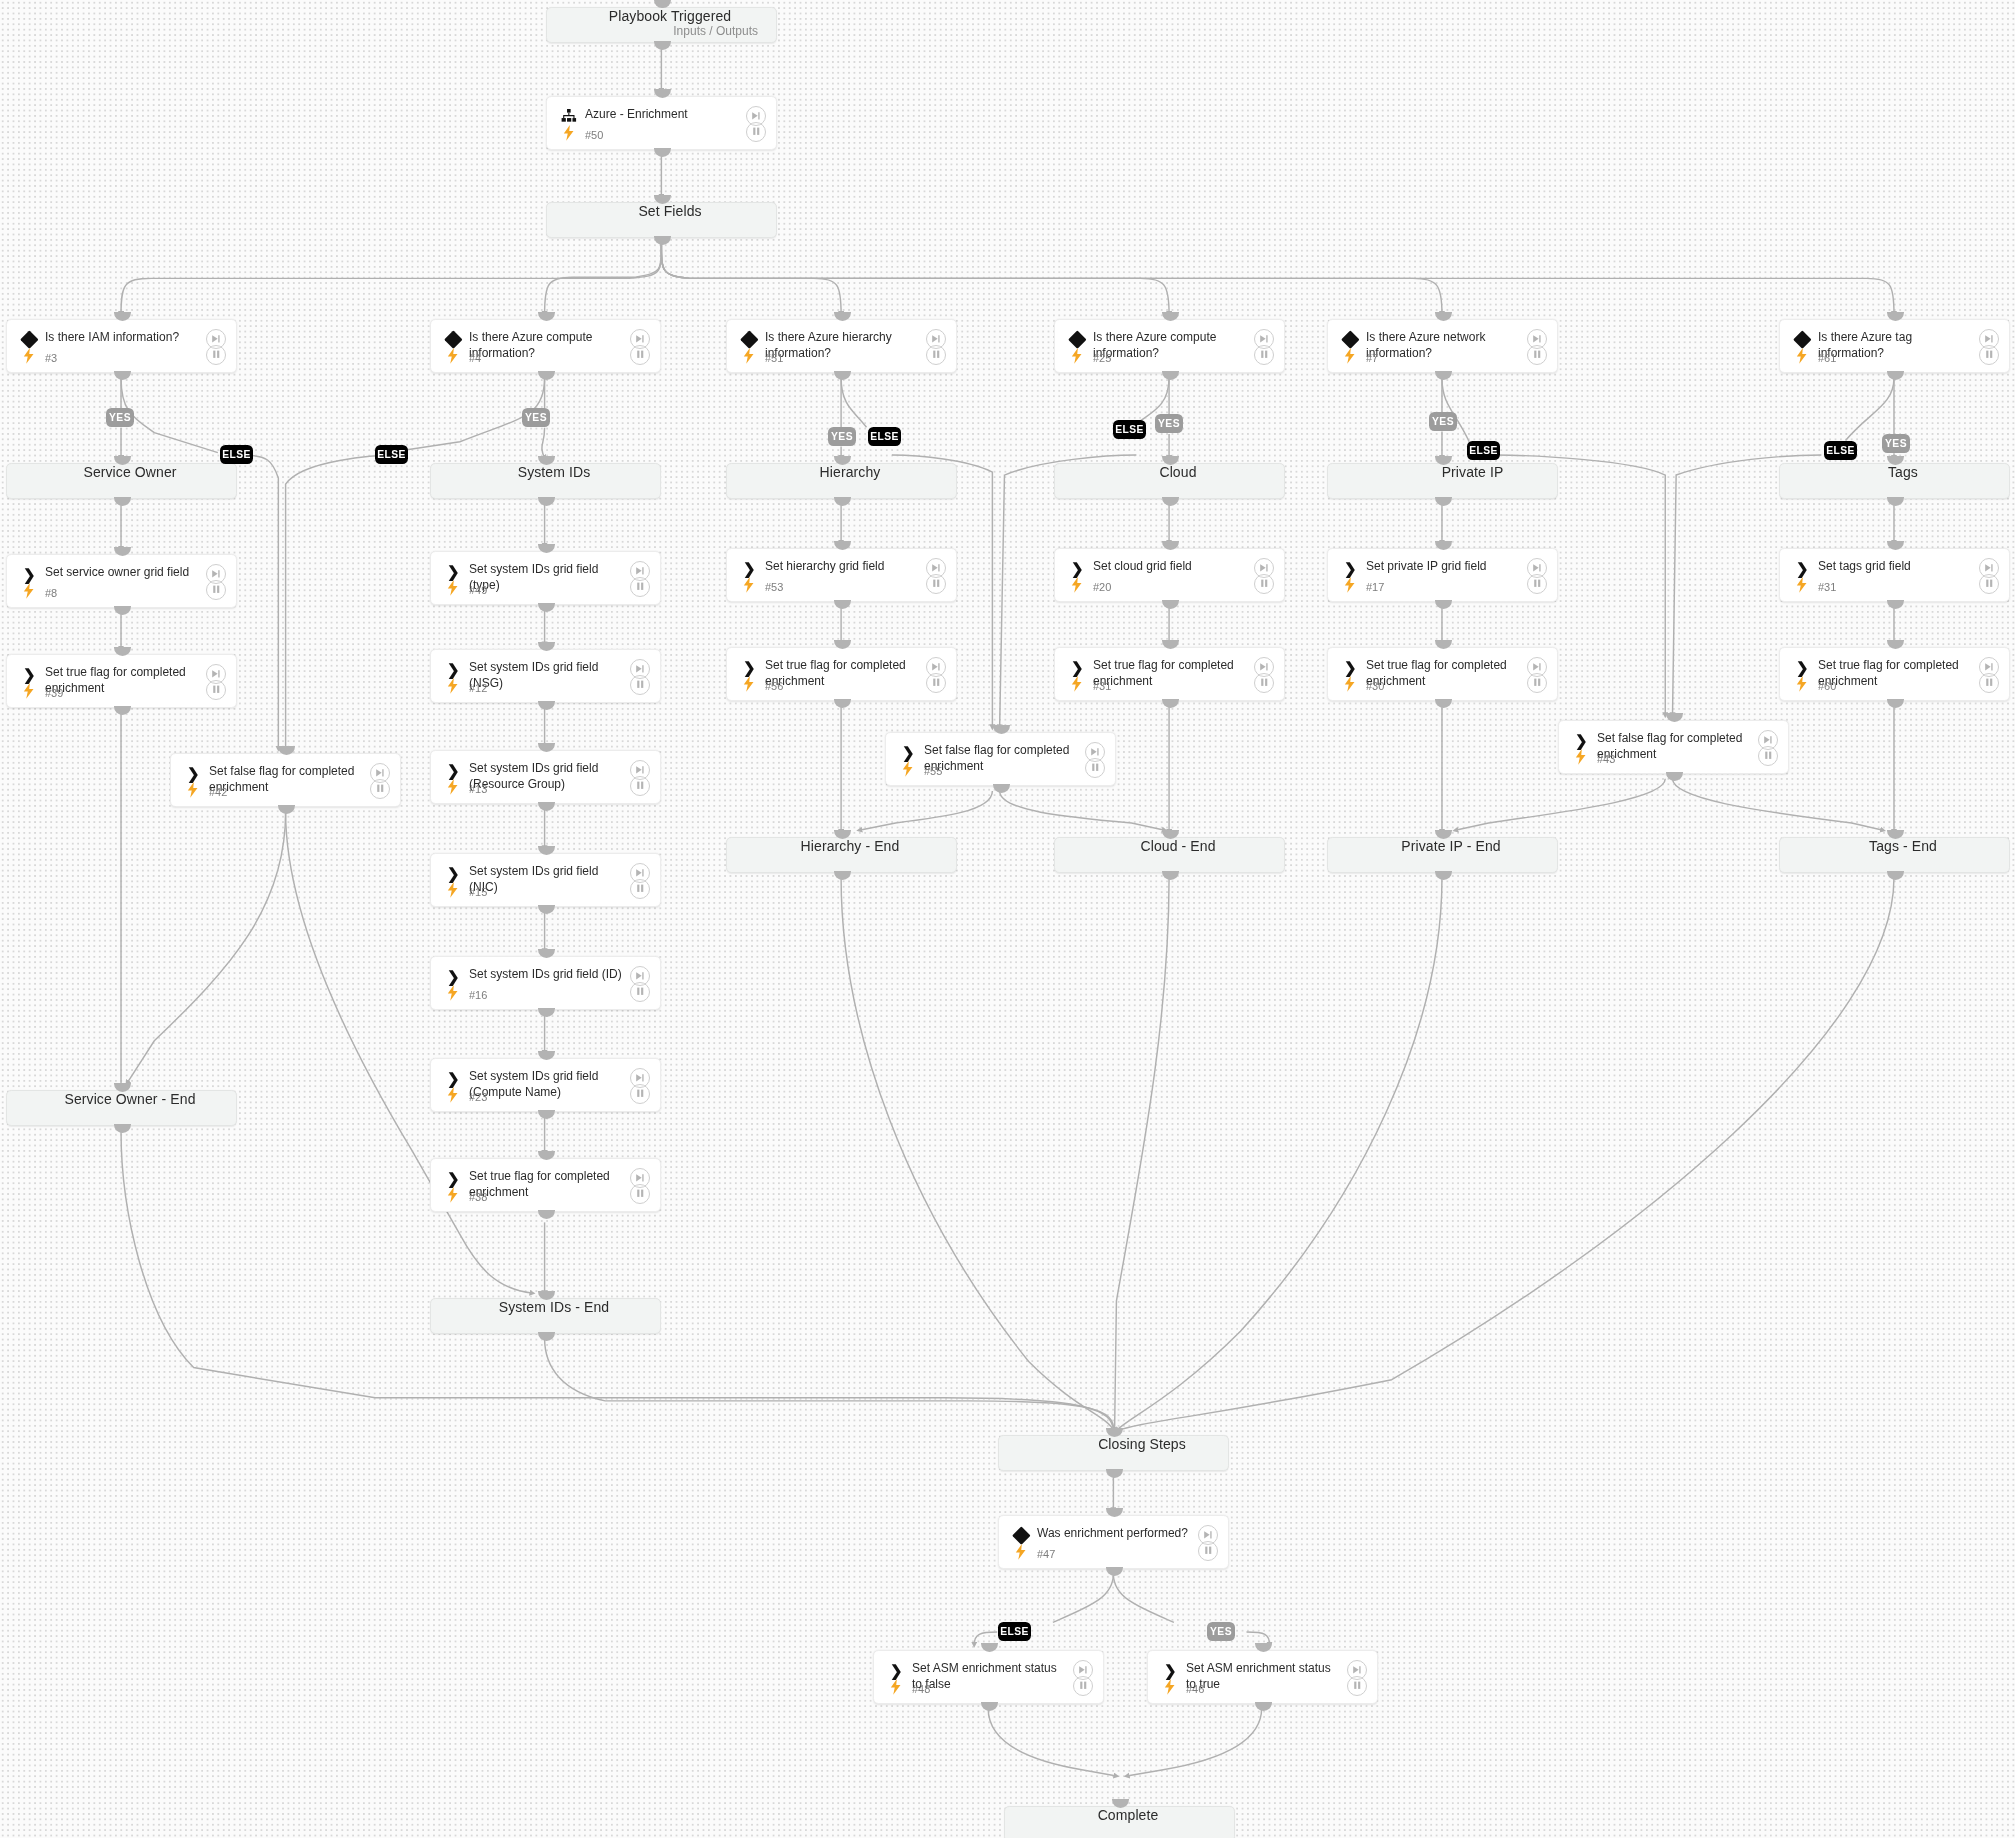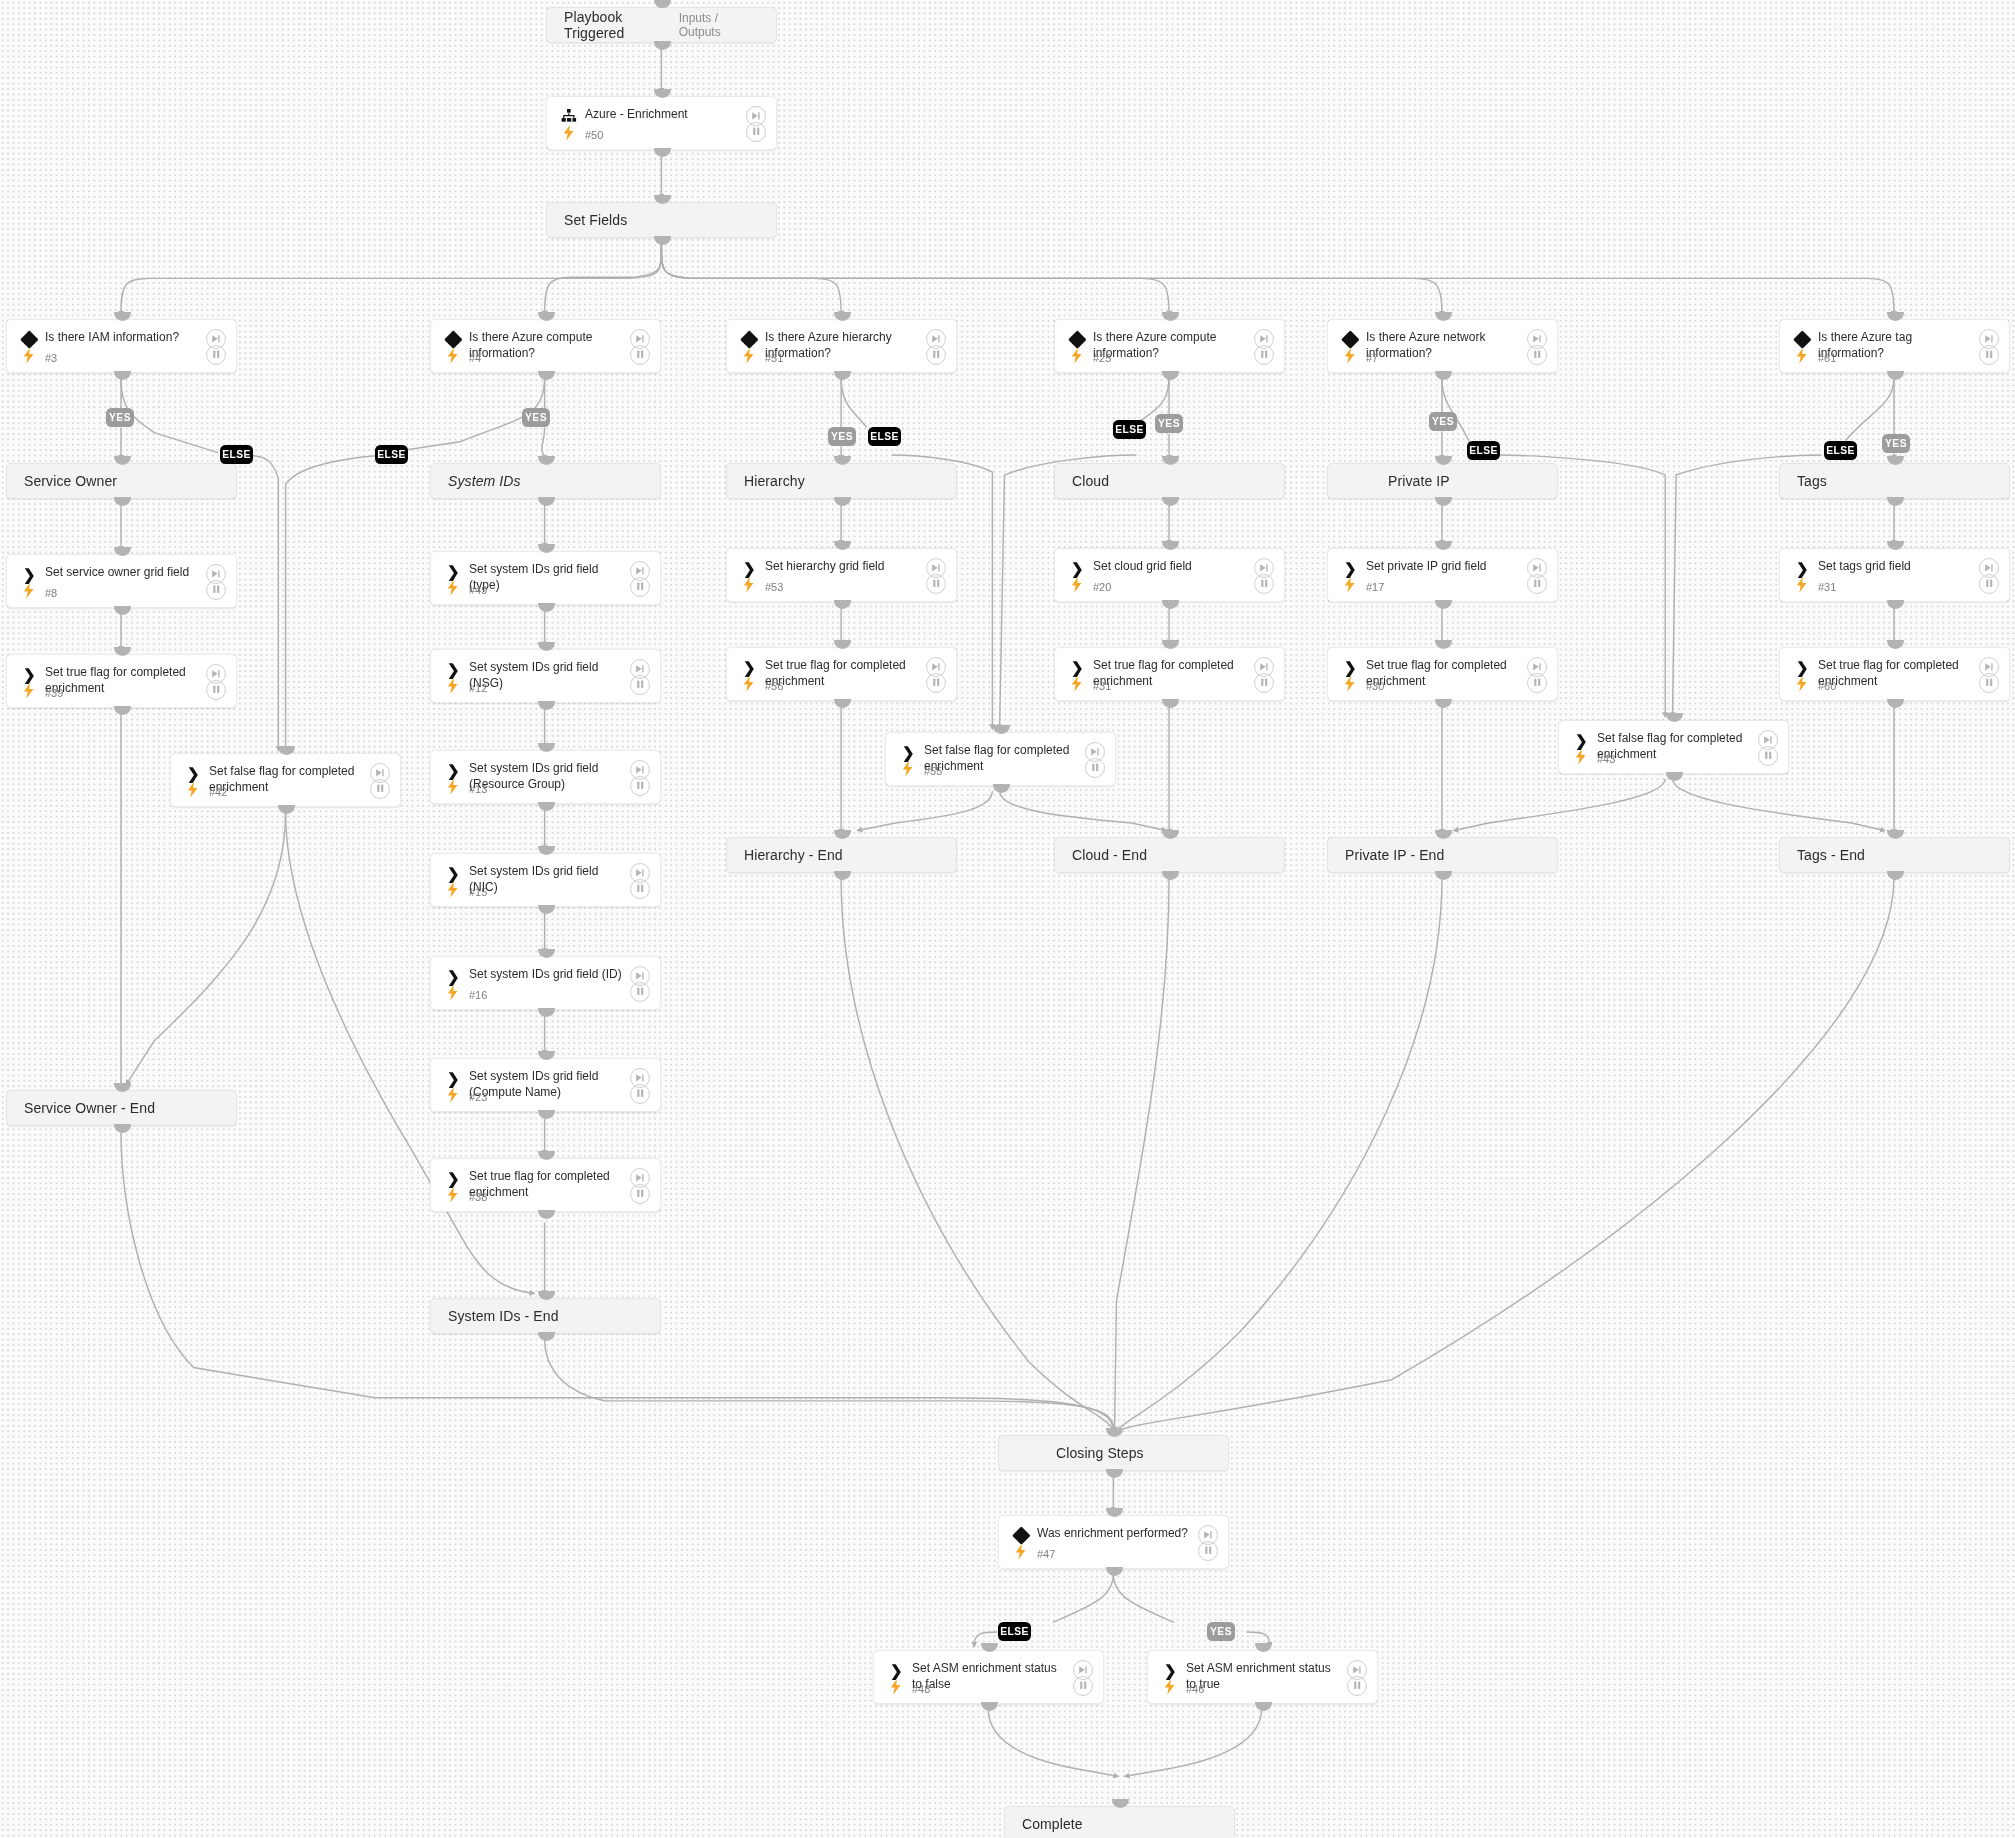--- a/index.html
+++ b/index.html
@@ -10,21 +10,21 @@
     background-size:5.4px 5.4px;
     background-position:0 0;
     font-family:"Liberation Sans", sans-serif;
     overflow:hidden;
     position:relative;
   }
   #canvas{position:absolute;inset:0;}
   svg#wires{position:absolute;left:0;top:0;width:2015px;height:1839px;pointer-events:none;}
 
   
-  .node{position:absolute;box-sizing:border-box;border-radius:5.4px;}
+  .node{position:absolute;box-sizing:border-box;border-radius:5.4px;flex-direction:column;}
 
   
   .sec{
     background:#f2f4f3;
     border:0.6px solid #e3e5e4;
     box-shadow:0 0.6px 1.2px rgba(0,0,0,.07);
     display:flex;align-items:center;
   }
   .sec .lbl{
     font-size:14px;color:#2b2b2b;padding-left:17px;letter-spacing:0.1px;
@@ -373,21 +373,21 @@
             <rect x="2" y="1" width="3.6" height="12" fill="#b4b4b4"></rect>
             <rect x="8.4" y="1" width="3.6" height="12" fill="#b4b4b4"></rect>
           </svg>
         </div>
       </div>
       <div class="node sec" style="left: 6px; top: 463px; width: 231px; height: 36px;">
         <div class="nub top" style="left: 107px; top: -7.9px;"></div>
         <div class="nub bot" style="left: 107px; bottom: -7.9px;"></div>
         <div class="lbl">Service Owner</div>
       </div>
-      <div class="node sec" style="left: 430px; top: 463px; width: 231px; height: 36px; font-style: italic;">
+      <div class="node sec" style="left: 430px; top: 463px; width: 231px; height: 36px;">
         <div class="nub top" style="left: 107px; top: -7.9px;"></div>
         <div class="nub bot" style="left: 107px; bottom: -7.9px;"></div>
         <div class="lbl">System IDs</div>
       </div>
       <div class="node sec" style="left: 726px; top: 463px; width: 231px; height: 36px;">
         <div class="nub top" style="left: 107px; top: -7.9px;"></div>
         <div class="nub bot" style="left: 107px; bottom: -7.9px;"></div>
         <div class="lbl">Hierarchy</div>
       </div>
       <div class="node sec" style="left: 1054px; top: 463px; width: 231px; height: 36px;">

